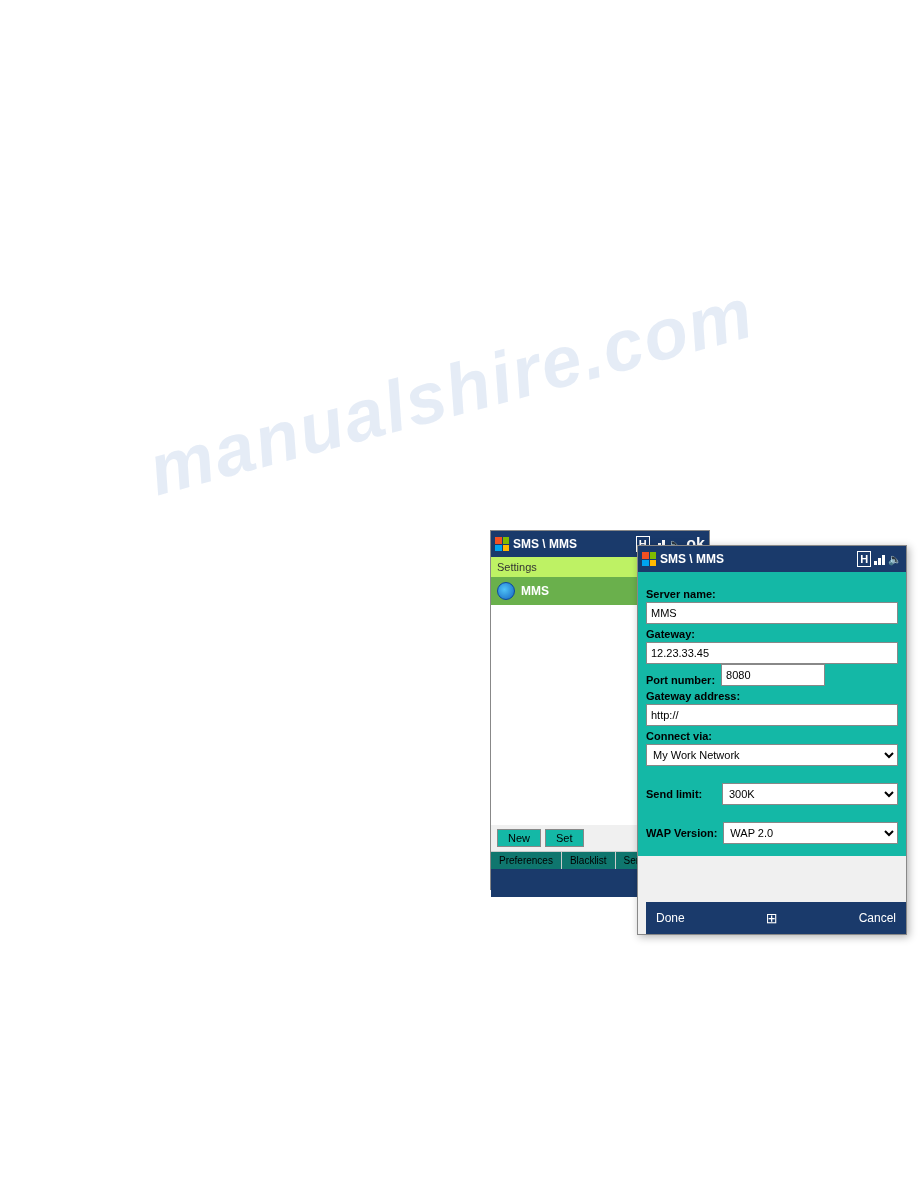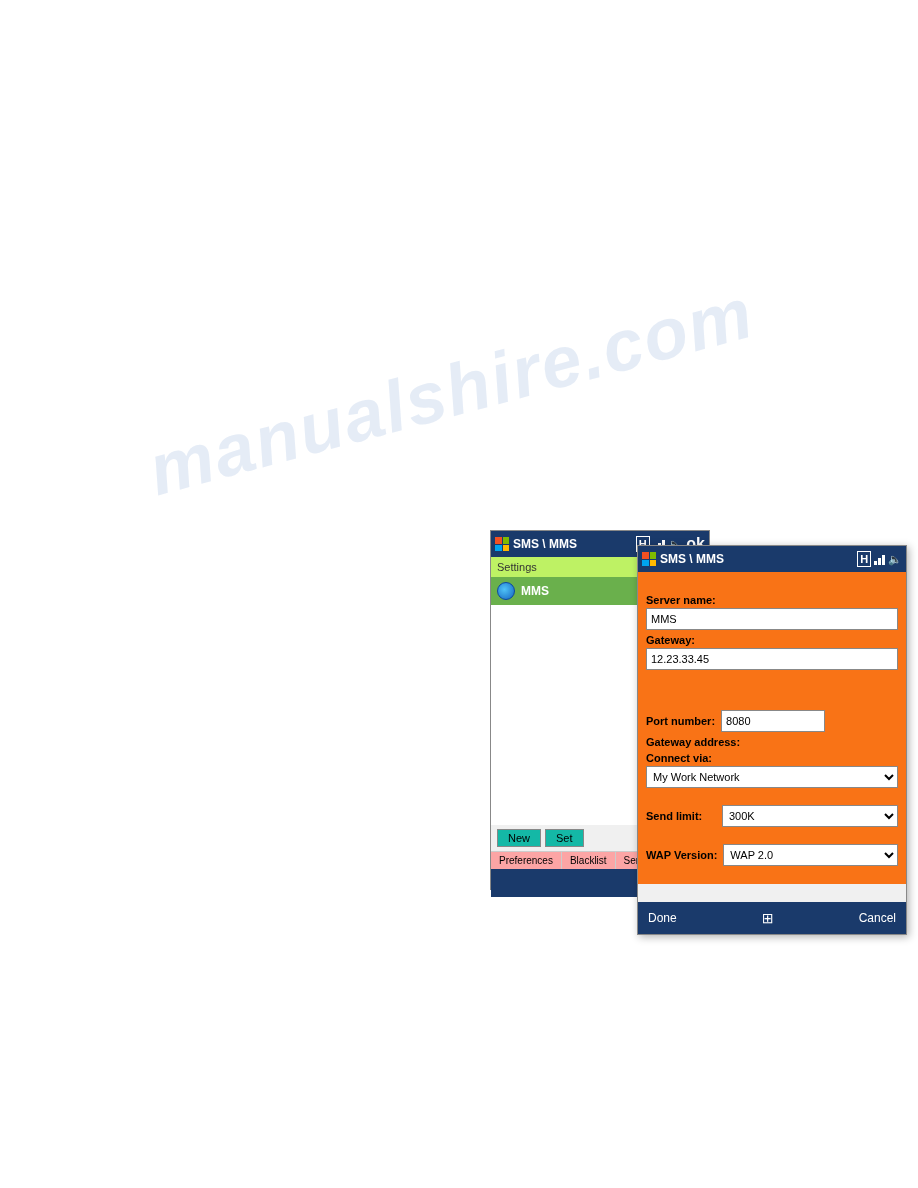--- a/index.html
+++ b/index.html
@@ -121,21 +121,21 @@
     .back-window .buttons-row button {
       padding: 2px 10px;
       font-size: 11px;
       border: 1px solid #888;
       background: #14b8a6;
       cursor: pointer;
     }
 
     .back-window .tab-bar {
       display: flex;
-      background: #fca5a5;
+      background: #0f766e;
       border-top: 1px solid #ccc;
     }
 
     .back-window .tab-bar .tab {
       padding: 3px 8px;
       font-size: 10px;
       border-right: 1px solid #ccc;
       cursor: pointer;
       white-space: nowrap;
     }
@@ -177,22 +177,22 @@
     }
 
     .front-window .title-bar .title-right {
       display: flex;
       align-items: center;
       gap: 3px;
       font-size: 11px;
     }
 
     .front-window .form-area {
-      padding: 18px 8px;
-      background: #f97316;
+      padding: 12px 8px;
+      background: #14b8a6;
     }
 
     .front-window .form-area .field-label {
       font-size: 11px;
       font-weight: bold;
       color: #000;
       margin-top: 4px;
       margin-bottom: 2px;
       display: block;
     }
@@ -201,23 +201,22 @@
       width: 100%;
       height: 22px;
       border: 1px solid #888;
       background: white;
       font-size: 11px;
       padding: 2px 4px;
     }
 
     .front-window .form-area .inline-row {
       display: flex;
-      align-items: center;
+      align-items: flex-end;
       gap: 6px;
-      margin-top: 40px;
     }
 
     .front-window .form-area .inline-row label {
       font-size: 11px;
       font-weight: bold;
       white-space: nowrap;
     }
 
     .front-window .form-area .inline-row input[type="text"] {
       width: 104px;
@@ -246,21 +245,21 @@
       min-width: 70px;
     }
 
     .front-window .form-area .select-row select {
       flex: 1;
     }
 
     .front-window .bottom-bar {
       position: absolute;
       bottom: 0;
-      left: 0;
+      left: 8px;
       right: 0;
       height: 32px;
       background: #1a3a6b;
       display: flex;
       align-items: center;
       justify-content: space-between;
       padding: 0 10px;
     }
 
     .front-window .bottom-bar .bottom-btn {
@@ -423,20 +422,21 @@
     <input type="text" value="12.23.33.45" style="">
 
     
     <div class="inline-row">
       <label>Port number:</label>
       <input type="text" value="8080" style="">
     </div>
 
     
     <label class="field-label">Gateway address:</label>
+    <input type="text" value="http://" style="">
 
     
     <label class="field-label">Connect via:</label>
     <select>
       <option>My Work Network</option>
       <option>The Internet</option>
       <option>My ISP</option>
     </select>
 
     

